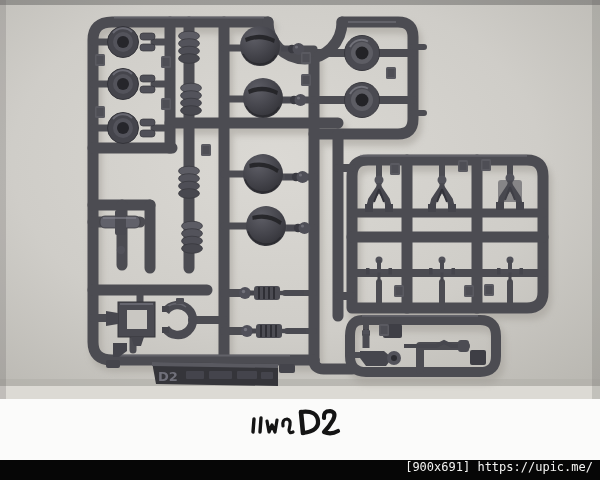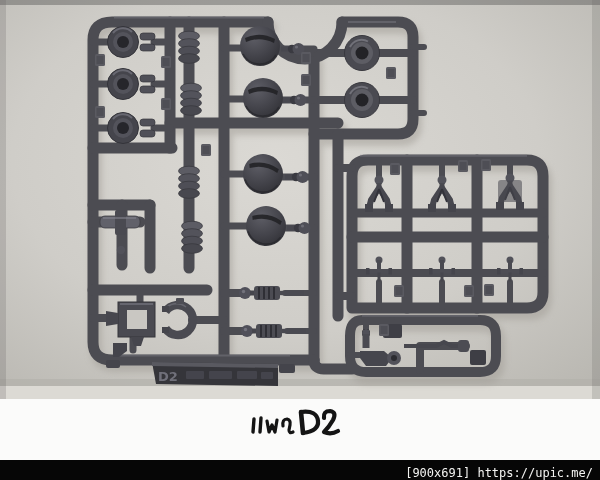--- a/index.html
+++ b/index.html
@@ -3,21 +3,21 @@
 <meta charset="utf-8">
 <style>
   html,body{margin:0;padding:0;background:#888;}
   .page{width:600px;height:480px;margin:0 auto;background:#fff;position:relative;
         font-family:"DejaVu Sans",sans-serif;overflow:hidden;}
   .photo{width:560px;height:399px;display:block;position:relative;}
   .photo svg{display:block;}
   .caption-strip{width:600px;height:61px;background:#fbfbfa;position:relative;}
   .caption-strip svg{display:block;}
   .sr{position:absolute;width:1px;height:1px;overflow:hidden;clip:rect(0 0 0 0);white-space:nowrap;}
-  .watermark-bar{width:600px;height:20px;background:#060606;display:flex;align-items:flex-end;
+  .watermark-bar{width:600px;height:20px;background:#060606;display:flex;align-items:flex-start;
                  justify-content:flex-end;box-sizing:border-box;padding-right:7px;}
   .watermark-bar span{color:#f4f4f2;font-family:"DejaVu Sans Mono",monospace;
                       font-size:12px;letter-spacing:0;}
 </style>
 </head>
 <body>
 
 <div class="page">
 
   <div class="photo">

